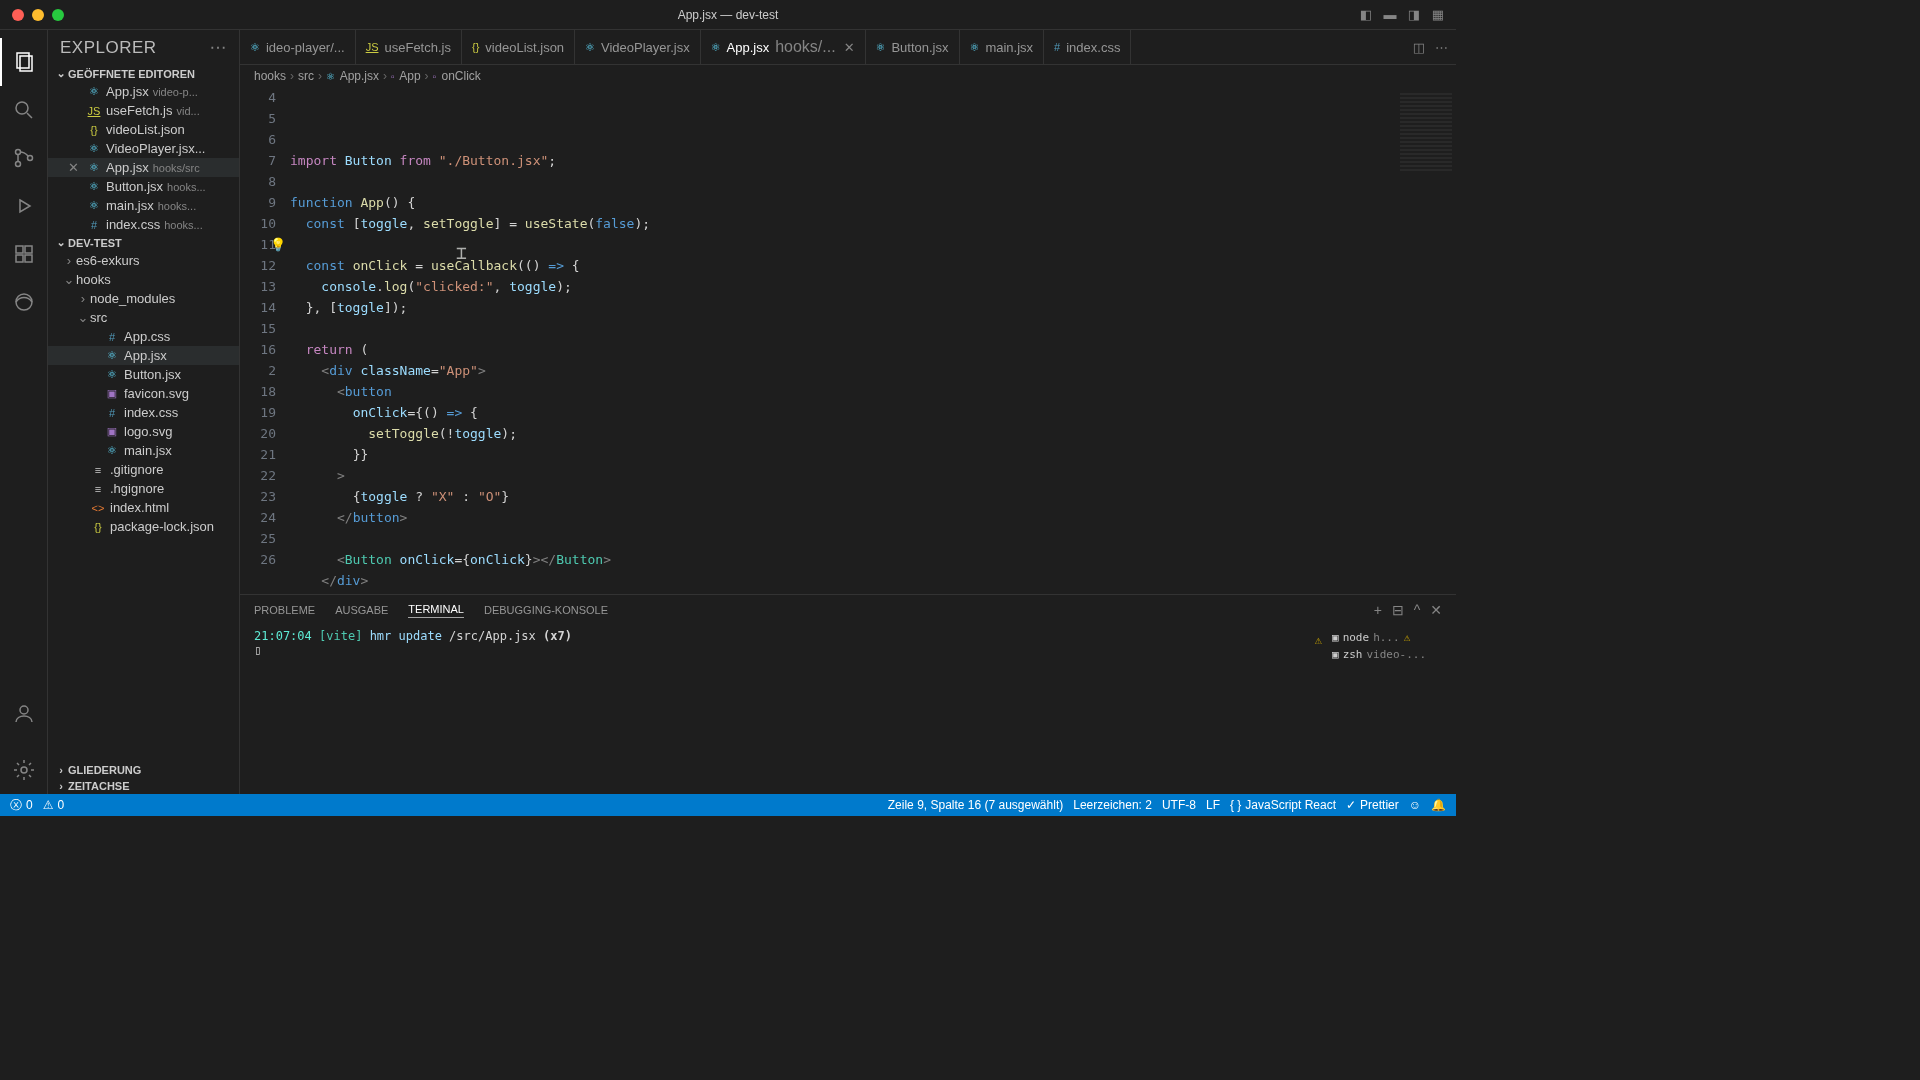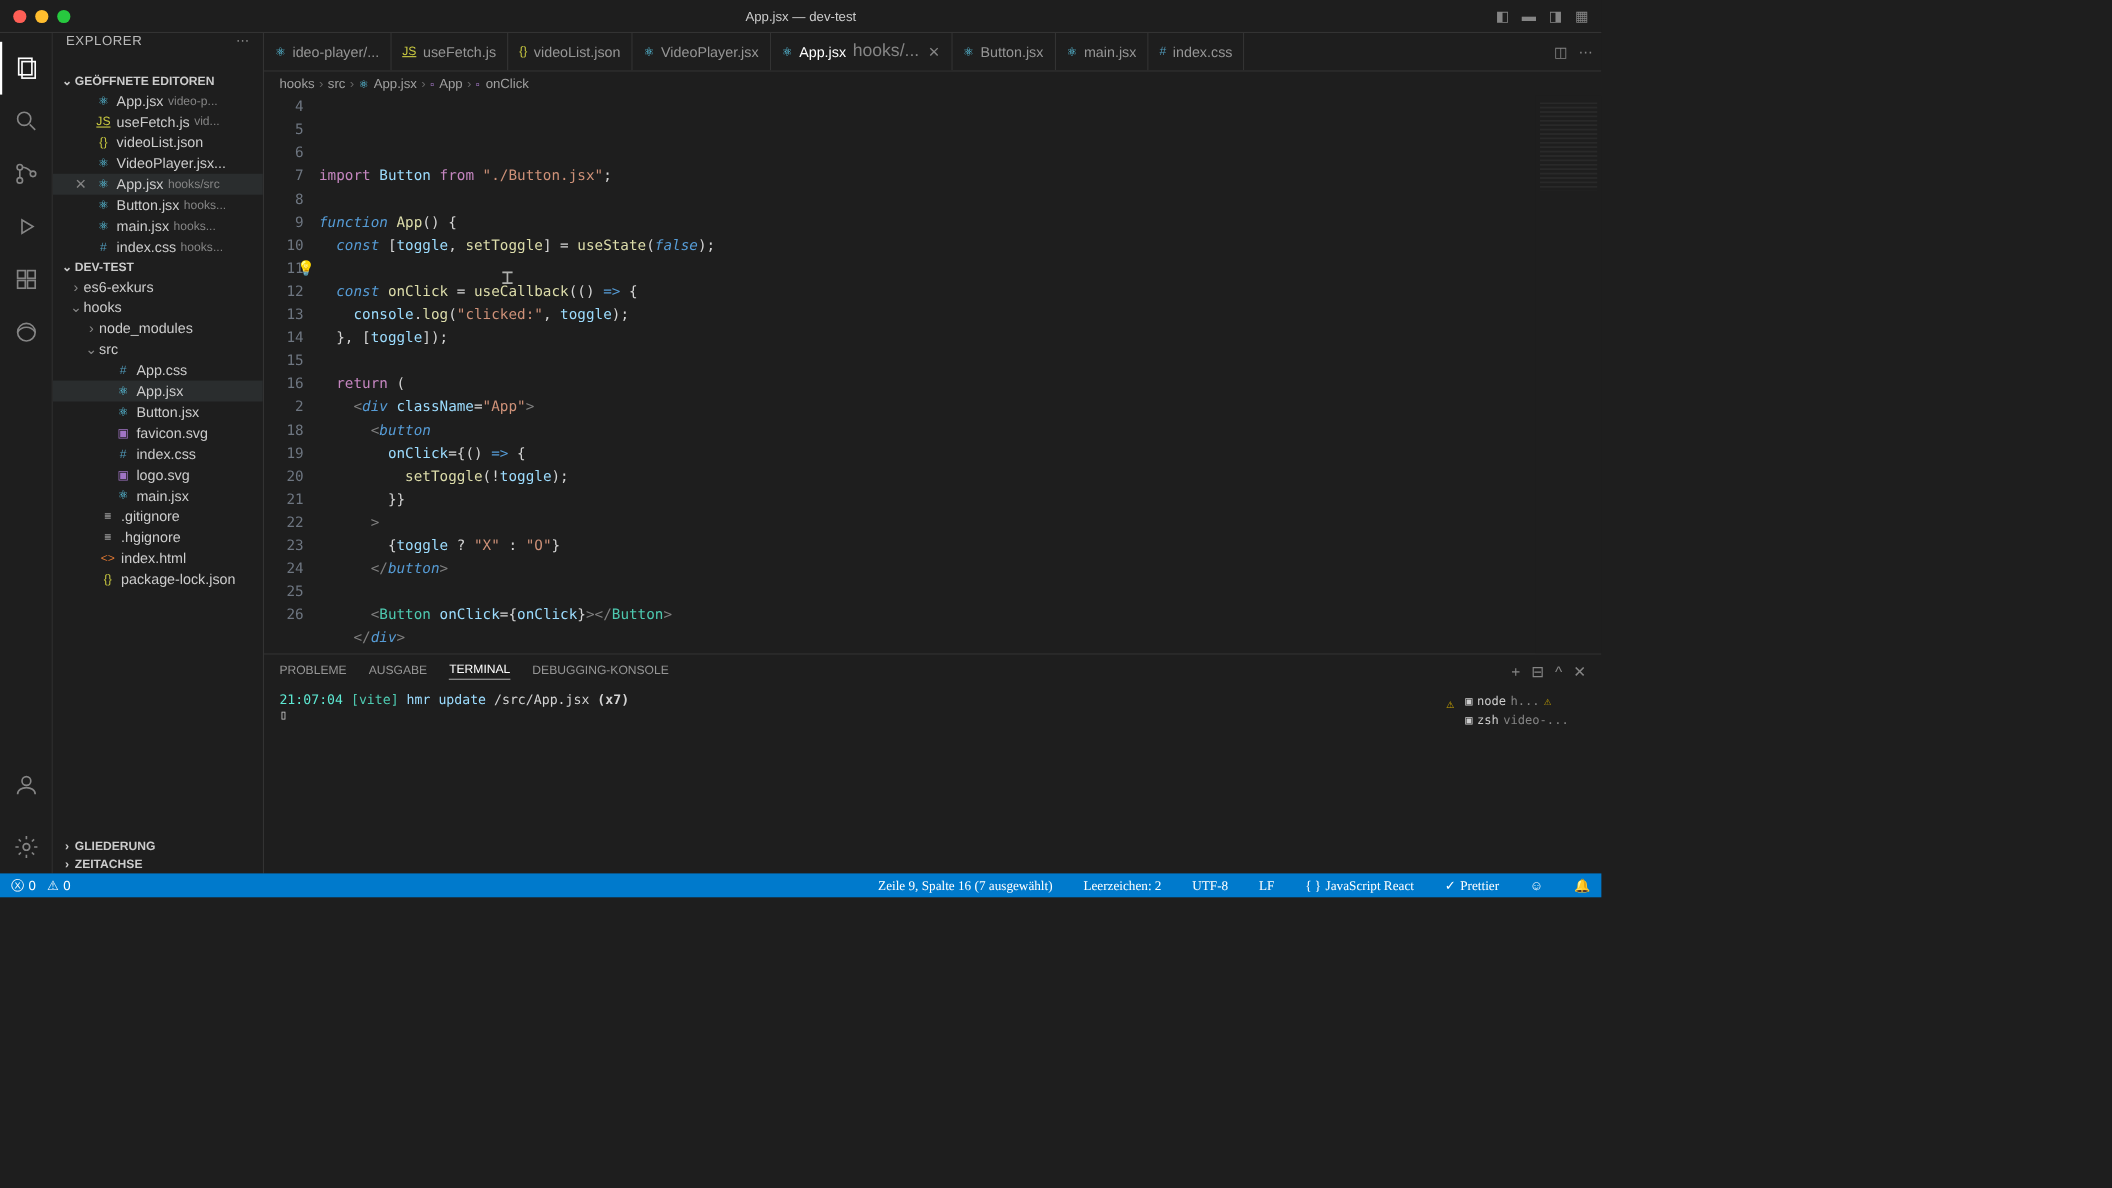--- a/index.html
+++ b/index.html
@@ -53,24 +53,24 @@
 .sidebar {
   width: 192px;
   background: #1e1e1e;
   border-right: 1px solid #333;
   display: flex;
   flex-direction: column;
   overflow: hidden;
 }
 .sidebar-header {
   height: 35px;
-  display: flex; align-items: flex-start;
+  display: flex; align-items: center;
   padding: 0 12px;
   color: #bbbbbb;
-  font-size: 12px;
+  font-size: 17px;
   letter-spacing: 0.5px;
 }
 .sidebar-header .dots { margin-left: auto; color: #858585; }
 .section-label {
   display: flex; align-items: center;
   padding: 2px 6px;
   font-size: 11px;
   font-weight: 700;
   color: #ccc;
   cursor: pointer;
@@ -159,21 +159,21 @@
 }
 .gutter .ln { height: 21px; }
 .code { flex: 1; white-space: pre; color: #d4d4d4; position: relative; }
 .code .line { height: 21px; }
 .kw { color: #c586c0; }
 .fn { color: #dcdcaa; }
 .st { color: #ce9178; }
 .pn { color: #d4d4d4; }
 .vr { color: #9cdcfe; }
 .tp { color: #4ec9b0; }
-.cn { color: #569cd6; font-style: italic; }
+.cn { color: #569cd6; }
 .tag { color: #808080; }
 .bulb { position: absolute; left: -20px; color: #ffcc00; }
 .cursor-caret {
   position: absolute;
   top: 155px;
   left: 166px;
   font-size: 18px;
   color: #aeafad;
   pointer-events: none;
 }
@@ -235,21 +235,21 @@
   bottom: 0; left: 0; right: 0;
   height: 22px;
   background: #007acc;
   color: #fff;
   display: flex;
   align-items: center;
   padding: 0 10px;
   font-size: 12px;
 }
 .statusbar .sb-left { display: flex; gap: 10px; align-items: center; }
-.statusbar .sb-right { margin-left: auto; display: flex; gap: 28px; align-items: center; font-family: Liberation Serif, serif; }
+.statusbar .sb-right { margin-left: auto; display: flex; gap: 10px; align-items: center; }
 .sb-item { display: flex; align-items: center; gap: 4px; }
 
 .fi-js { color: #cbcb41; text-decoration: underline; }
 .fi-json { color: #cbcb41; }
 .fi-css { color: #519aba; }
 .fi-html { color: #e37933; }
 .fi-svg { color: #a074c4; }
 .fi-react { color: #61dafb; }
 </style>
 </head>

